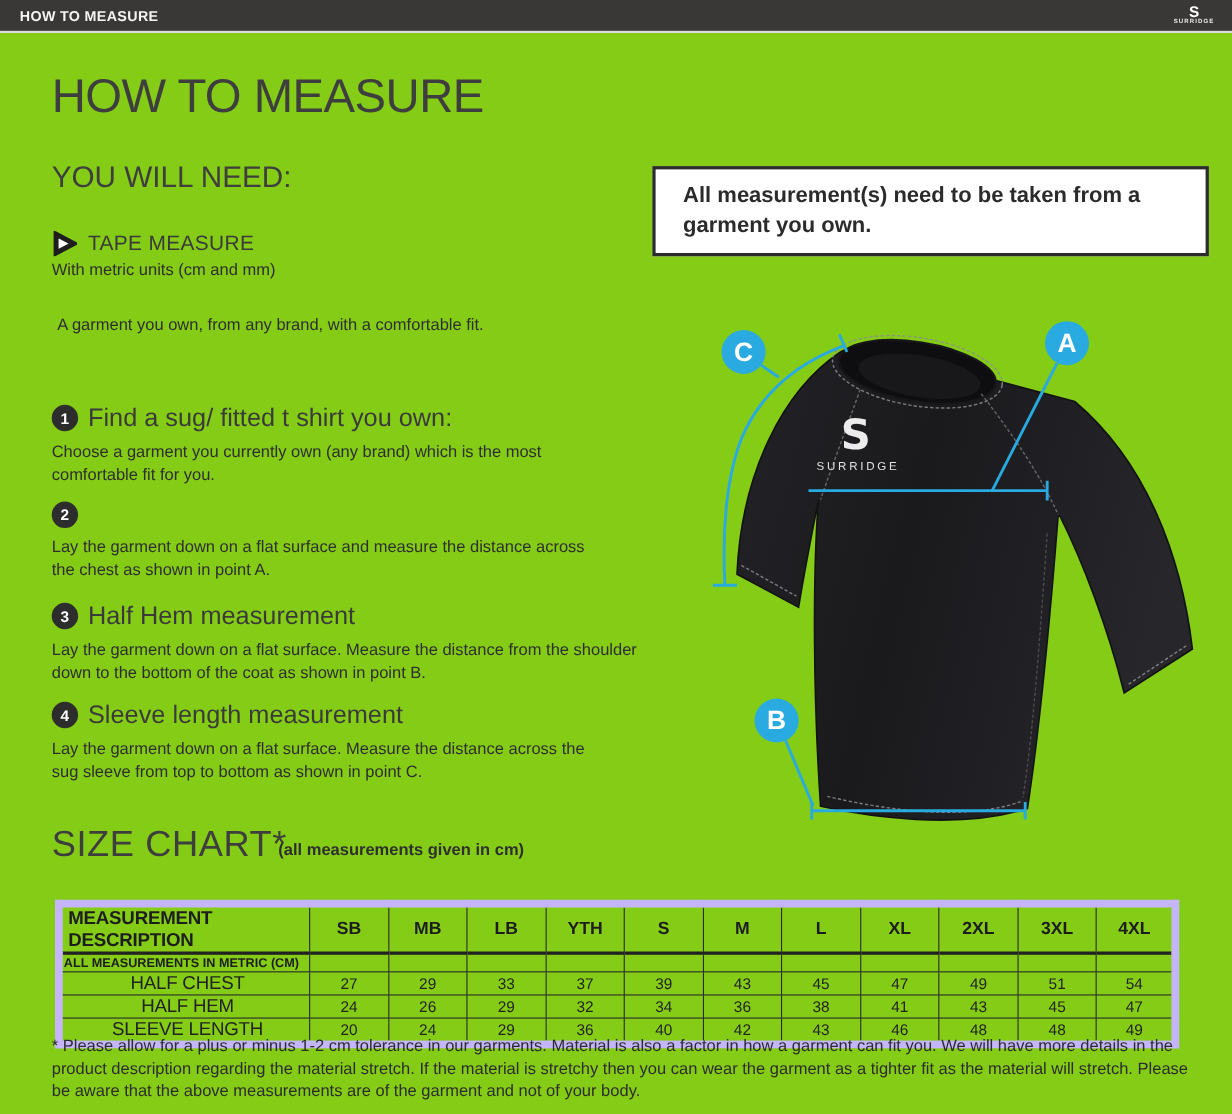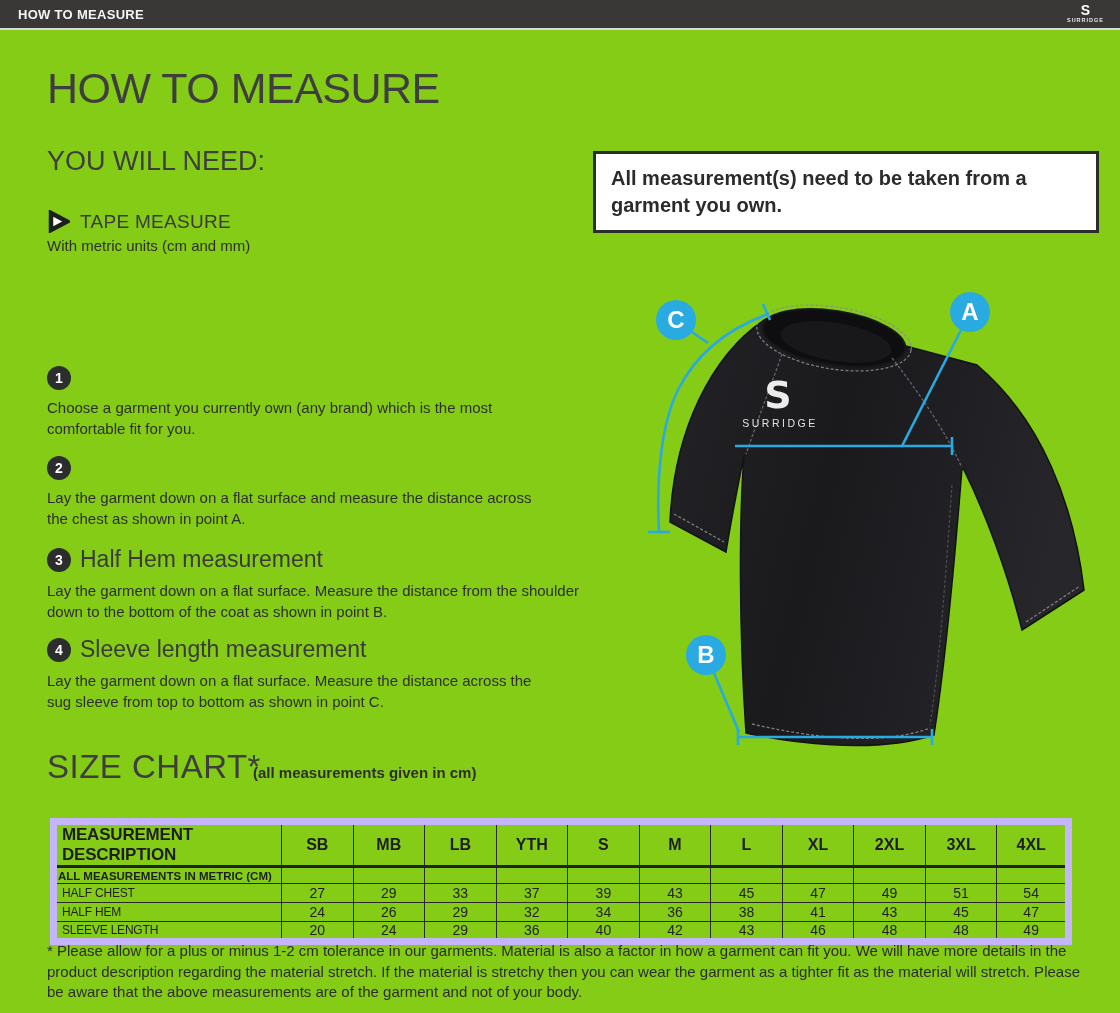--- a/index.html
+++ b/index.html
@@ -25,21 +25,21 @@
     font-size:43px; font-weight:400; color:#3e3e3e; letter-spacing:-.5px;
   }
   .h2-need {
     position:absolute; left:47px; top:146px;
     font-size:27px; font-weight:400; color:#3e3e3e;
   }
   
   .notice-box {
     position:absolute; left:593px; top:151px; width:506px;
     border:3px solid #2c2c2c; background:#fff;
-    padding:11px 15px; font-size:20px; font-weight:bold; color:#2b2b2b; line-height:1.35;
+    padding:11px 25px; font-size:20px; font-weight:bold; color:#2b2b2b; line-height:1.35;
   }
   
   .need-item { position:absolute; left:47px; }
   .need-head { display:flex; align-items:center; }
   .need-head svg { flex:0 0 auto; }
   .need-title { margin-left:10px; font-size:19px; color:#3a3a3a; letter-spacing:.3px; }
   .need-sub { margin-top:4px; font-size:15px; color:#2e2e2e; }
   
   .step { position:absolute; left:47px; }
   .step-head { display:flex; align-items:center; }
@@ -57,21 +57,21 @@
     border-collapse:collapse; table-layout:fixed;
     border:7px solid #c4b5fd;
   }
   .size-table th, .size-table td { border:1px solid #2a2a2a; text-align:center; padding:0 2px; }
   .size-table col.c-desc { width:228px; }
   .size-table thead th { height:28px; font-size:16px; font-weight:bold; color:#1d1d1d; border-bottom:3px solid #222; }
   .size-table thead th.desc { text-align:left; padding-left:5px; font-size:17px; letter-spacing:-.2px; }
   .size-table tr.metric-row td { height:17px; }
   .size-table tr.metric-row td.desc { text-align:left; padding-left:1px; font-size:11.5px; font-weight:bold; color:#1d1d1d; }
   .size-table tbody tr.data-row td { height:19px; font-size:14px; color:#222; }
-  .size-table tbody tr.data-row td.desc { text-align:left; padding-left:5px; font-size:12px; letter-spacing:-.2px; }
+  .size-table tbody tr.data-row td.desc { text-align:center; padding-left:5px; font-size:17px; letter-spacing:-.2px; }
   
   .footnote {
     position:absolute; left:47px; top:941px; width:1050px;
     font-size:15px; line-height:1.38; color:#2c2c2c;
   }
   
   .shirt-wrap { position:absolute; left:612px; top:270px; width:492px; height:500px; }
 </style>
 </head>
 <body>
@@ -98,25 +98,27 @@
     <div class="need-head">
       <svg width="23" height="23" viewBox="0 0 23 23">
         <polygon points="4,3 20,11.5 4,20" fill="#ffffff" stroke="#1e1e1e" stroke-width="4.5" stroke-linejoin="miter"></polygon>
       </svg>
       <span class="need-title">TAPE MEASURE</span>
     </div>
     <div class="need-sub">With metric units (cm and mm)</div>
   </div>
 
   <div class="need-item" style="top:283px;">
+    <div class="need-sub" style="margin-left:5px;">A garment you own, from any brand, with a comfortable fit.</div>
   </div>
 
   <div class="step" style="top:366px;">
     <div class="step-head">
       <span class="step-num">1</span>
+      <span class="step-title">Find a sug/ fitted t shirt you own:</span>
     </div>
     <p class="step-body" style="width:505px;">Choose a garment you currently own (any brand) which is the most comfortable fit for you.</p>
   </div>
 
   <div class="step" style="top:456px;">
     <div class="step-head">
       <span class="step-num">2</span>
     </div>
     <p class="step-body" style="width:505px;">Lay the garment down on a flat surface and measure the distance across the chest as shown in point A.</p>
   </div>

